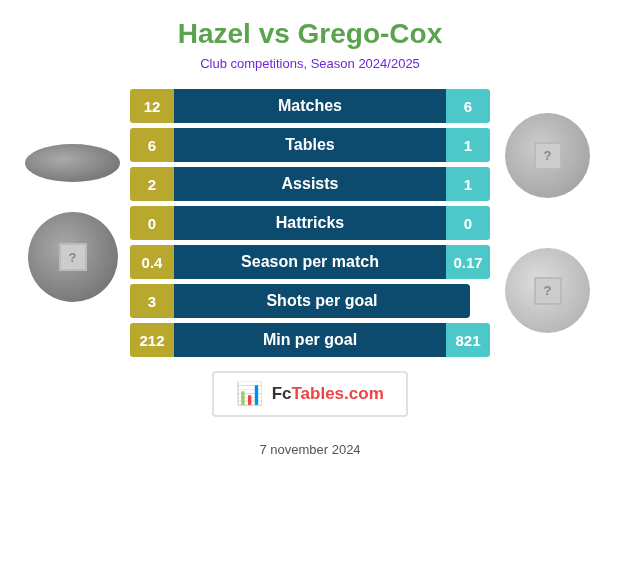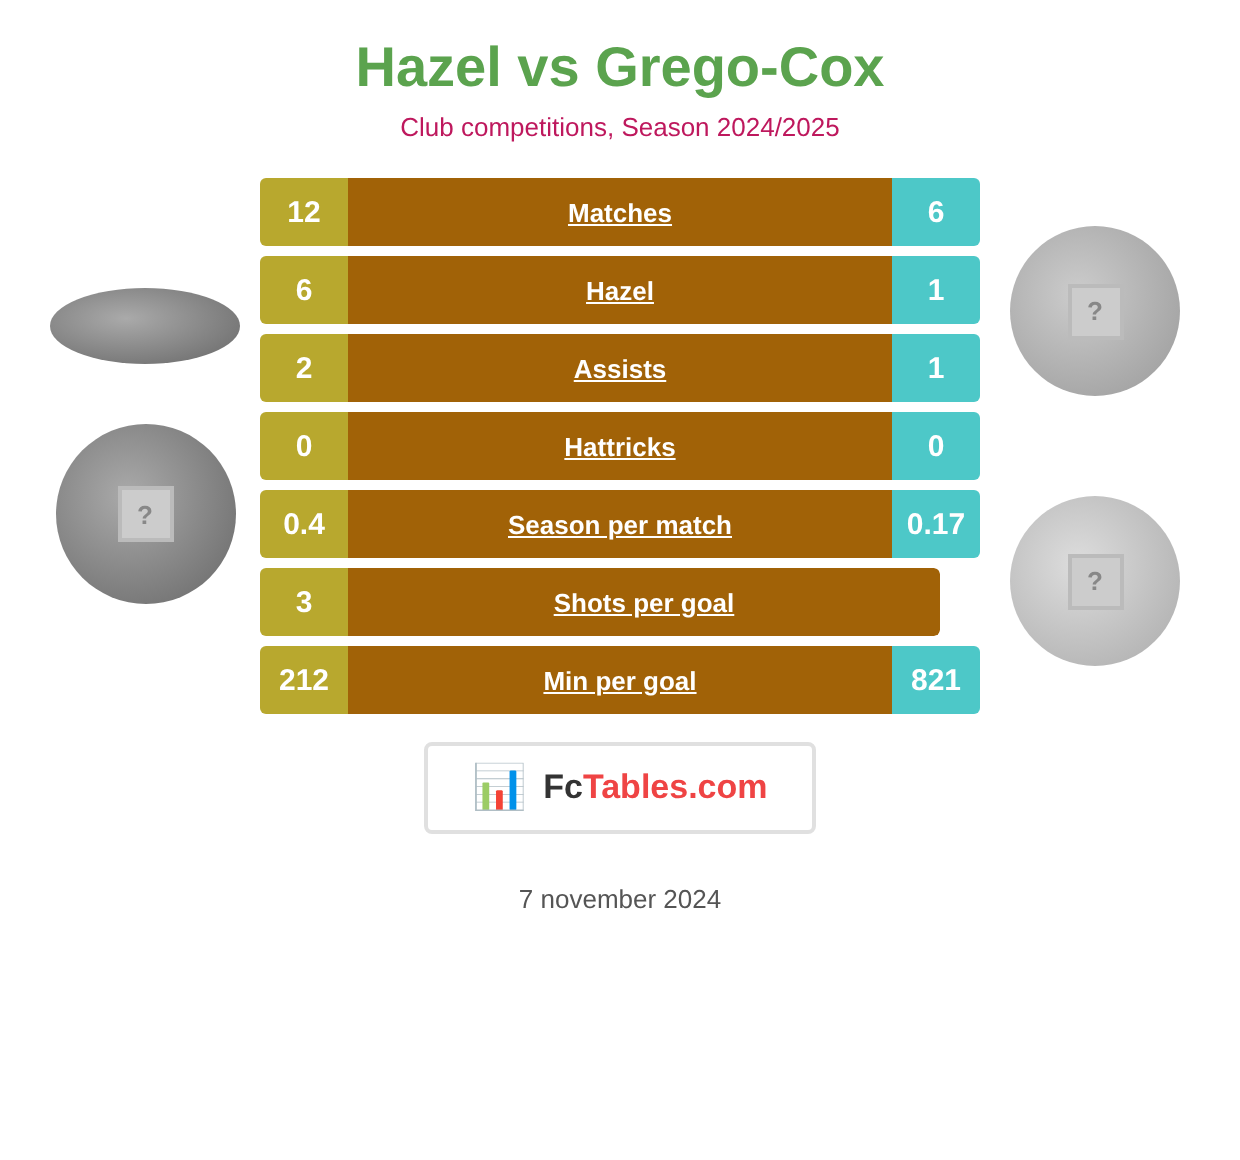--- a/index.html
+++ b/index.html
@@ -20,21 +20,21 @@
     }
     .title {
       font-size: 28px;
       font-weight: bold;
       color: #5ba34e;
       margin-bottom: 6px;
       text-align: center;
     }
     .subtitle {
       font-size: 13px;
-      color: #be185d;
+      color: #6d28d9;
       margin-bottom: 18px;
       text-align: center;
     }
     .main-area {
       display: flex;
       flex-direction: row;
       align-items: center;
       width: 100%;
       justify-content: center;
       gap: 0;
@@ -123,30 +123,29 @@
       font-size: 15px;
       display: flex;
       align-items: center;
       justify-content: center;
       min-width: 44px;
       height: 100%;
       padding: 0 6px;
       flex-shrink: 0;
     }
     .stat-label {
-      background: #a16207;
+      background: #0c4a6e;
       color: #fff;
       font-weight: bold;
-      font-size: 13px;
+      font-size: 16px;
       display: flex;
       align-items: center;
       justify-content: center;
       flex: 1;
       height: 100%;
-      text-decoration: underline;
     }
     .stat-right-val {
       background: #4dc8c8;
       color: #fff;
       font-weight: bold;
       font-size: 15px;
       display: flex;
       align-items: center;
       justify-content: center;
       min-width: 44px;
@@ -206,21 +205,21 @@
     </div>
 
     <div class="stats-table" id="stats-container">
     <div class="stat-row">
           <div class="stat-left-val">12</div>
           <div class="stat-label">Matches</div>
           <div class="stat-right-val">6</div>
         </div>
         <div class="stat-row">
           <div class="stat-left-val">6</div>
-          <div class="stat-label">Hazel</div>
+          <div class="stat-label">Tables</div>
           <div class="stat-right-val">1</div>
         </div>
         <div class="stat-row">
           <div class="stat-left-val">2</div>
           <div class="stat-label">Assists</div>
           <div class="stat-right-val">1</div>
         </div>
         <div class="stat-row">
           <div class="stat-left-val">0</div>
           <div class="stat-label">Hattricks</div>

